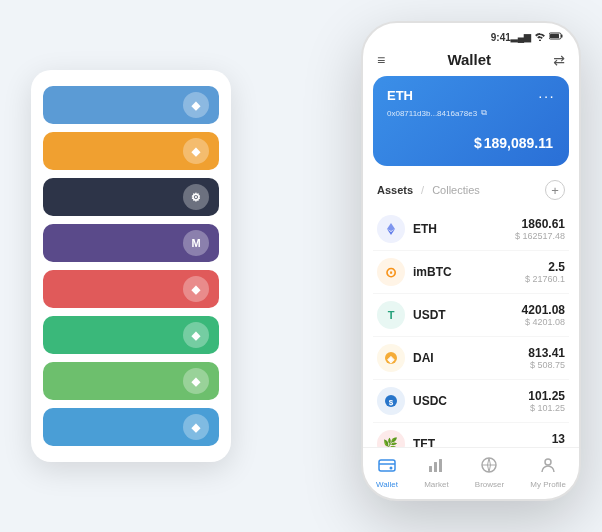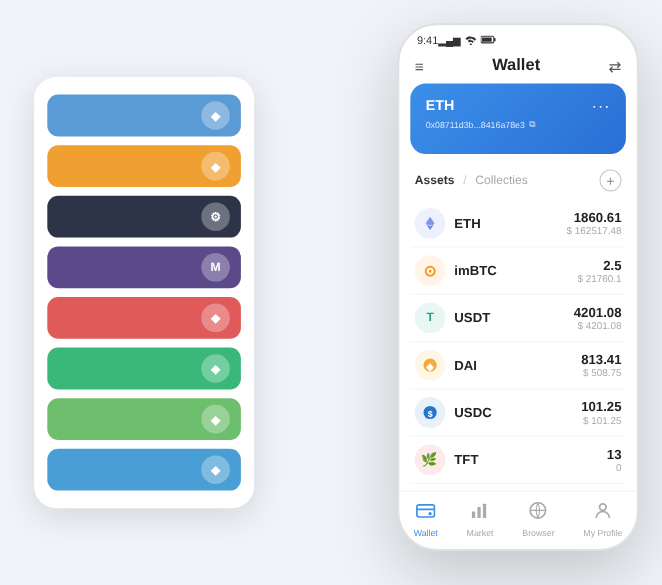--- a/index.html
+++ b/index.html
@@ -73,25 +73,25 @@
       border-radius: 36px;
       box-shadow: 0 20px 60px rgba(0,0,0,0.2);
       overflow: hidden;
       border: 2px solid #e0e0e0;
       display: flex;
       flex-direction: column;
     }
 
     .phone-status-bar {
       display: flex;
-      justify-content: flex-start;
+      justify-content: flex-end;
       align-items: center;
       padding: 8px 16px 4px;
       font-size: 10px;
-      font-weight: 400;
+      font-weight: 700;
       color: #333;
     }
 
     .status-icons {
       display: flex;
       gap: 3px;
       align-items: center;
       font-size: 9px;
     }
 
@@ -362,20 +362,23 @@
 
     <div class="eth-card">
       <div class="eth-card-top">
         <span class="eth-card-label">ETH</span>
         <span class="eth-card-dots">···</span>
       </div>
       <div class="eth-card-address">
         <span>0x08711d3b...8416a78e3</span>
         <span style="cursor:pointer;">⧉</span>
       </div>
+      <div class="eth-card-balance">
+        <span>$</span><span>189,089.11</span>
+      </div>
     </div>
 
     <div class="assets-header">
       <div class="assets-tabs">
         <span class="assets-tab-active">Assets</span>
         <span class="assets-tab-divider">/</span>
         <span class="assets-tab-inactive">Collecties</span>
       </div>
       <div class="assets-add">+</div>
     </div>

